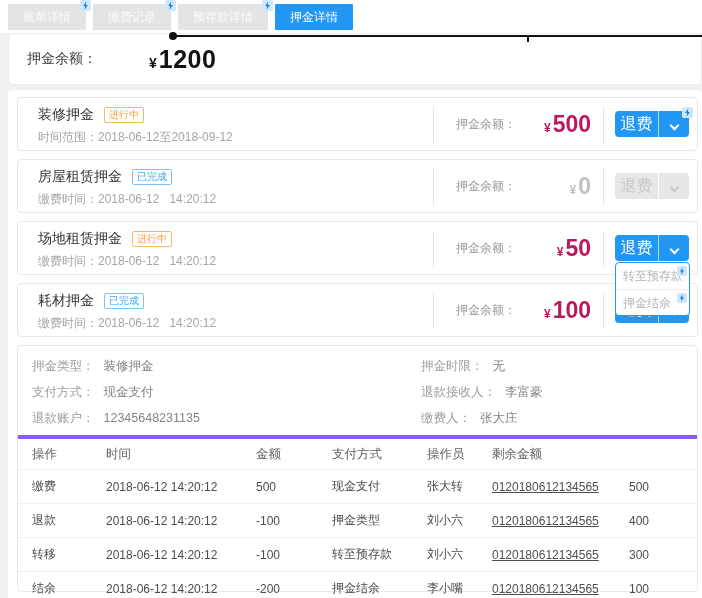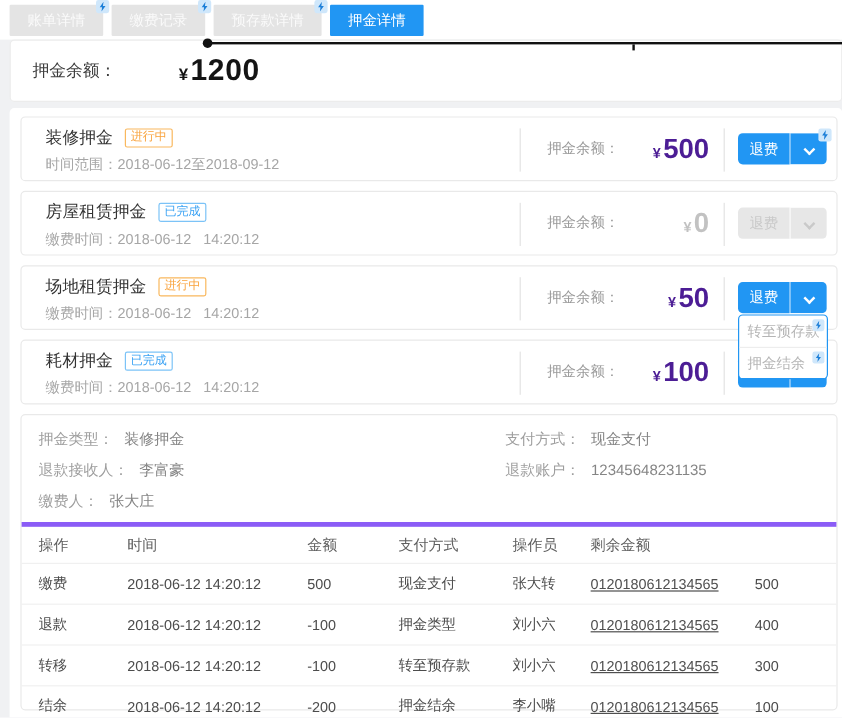--- a/index.html
+++ b/index.html
@@ -49,28 +49,28 @@
   .badge { font-size:10px; line-height:14px; padding:0 4px; border-radius:2px; margin-left:10px;
            background:#fff; white-space:nowrap; }
   .badge.orange { color:#f9a23b; border:1px solid #f9b85e; }
   .badge.blue   { color:#3aa2f4; border:1px solid #7cc3f7; }
   .card-time { position:absolute; left:20px; top:31px; font-size:12px; color:#a6a6a6; white-space:pre; }
   .vdiv { position:absolute; top:9px; width:1px; height:36px; background:#e3e3e3; }
   .v1 { left:415px; } .v2 { left:585px; }
   .amt-label { position:absolute; left:438px; top:50%; transform:translateY(-50%);
                font-size:12px; color:#9a9a9a; }
   .amt { position:absolute; left:480px; top:50%; transform:translateY(-50%); width:93px;
-         text-align:right; color:#4c1d95; font-weight:bold; }
+         text-align:right; color:#be185d; font-weight:bold; }
   .amt .amt-cur { font-size:12px; margin-right:2px; }
   .amt .amt-val { font-size:23px; }
   .card.disabled-card .amt { color:#c2c2c2; }
 
   .btn-group { position:absolute; left:597px; top:50%; transform:translateY(-50%);
                display:flex; height:26px; border-radius:4px; overflow:visible; }
-  .seg { border:none; background:#2196f3; color:#fff; font-size:12px; cursor:pointer; font-family:inherit; }
+  .seg { border:none; background:#2196f3; color:#fff; font-size:16px; cursor:pointer; font-family:inherit; }
   .seg.main { width:43px; border-radius:4px 0 0 4px; }
   .seg.arrow { position:relative; width:31px; border-radius:0 4px 4px 0; border-left:1px solid rgba(255,255,255,.65); }
   .chev { display:inline-block; width:7px; height:7px; border-right:2px solid #fff;
           border-bottom:2px solid #fff; transform:rotate(45deg); margin-top:-4px; }
   .seg .flash { top:-4px; right:-4px; }
   .btn-group.disabled .seg { background:#e7e7e7; color:#c9c9c9; cursor:default; }
   .btn-group.disabled .seg.arrow { border-left:1px solid rgba(255,255,255,.9); }
   .btn-group.disabled .chev { border-color:#c9c9c9; }
 
   
@@ -247,20 +247,21 @@
         <button class="seg main">退费</button>
         <button class="seg arrow">
           <span class="chev"></span>
         </button>
       </div>
     </div>
 
     <div class="detail-box">
       <div class="fields">
         <div class="field"><span class="flabel">押金类型：</span><span class="fvalue">装修押金</span></div>
+        <div class="field"><span class="flabel">押金时限：</span><span class="fvalue">无</span></div>
         <div class="field"><span class="flabel">支付方式：</span><span class="fvalue">现金支付</span></div>
         <div class="field"><span class="flabel">退款接收人：</span><span class="fvalue">李富豪</span></div>
         <div class="field"><span class="flabel">退款账户：</span><span class="fvalue">12345648231135</span></div>
         <div class="field"><span class="flabel">缴费人：</span><span class="fvalue">张大庄</span></div>
       </div>
 
       <div class="grid-row thead">
         <div class="cell">操作</div>
         <div class="cell">时间</div>
         <div class="cell">金额</div>

